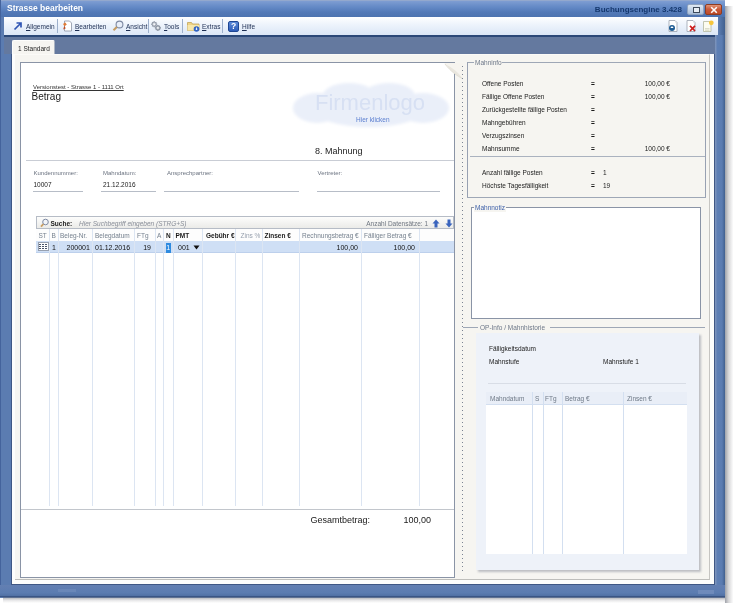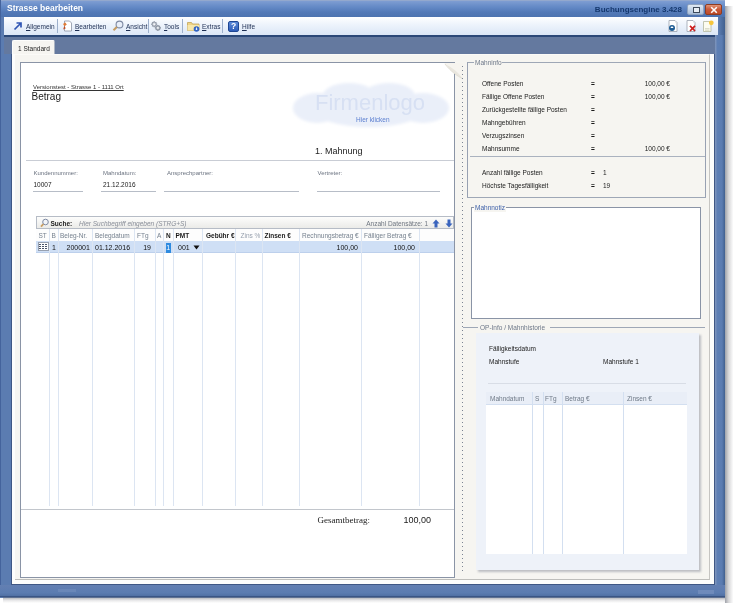--- a/index.html
+++ b/index.html
@@ -43,21 +43,21 @@
 #suchel{left:50.5px;top:219px;font-size:6.5px;font-weight:bold;color:#222;line-height:9px;}
 #suchit{left:79px;top:219px;font-size:6.5px;font-style:italic;color:#8a8f99;line-height:9px;}
 #anzahl{left:340px;top:219px;width:88px;text-align:right;font-size:6.5px;color:#6f7680;line-height:9px;}
 #hdrrow{left:36px;top:229px;width:418px;height:12px;background:#fdfdfd;}
 .hcell{top:230.5px;font-size:6.5px;color:#75808e;line-height:9px;white-space:nowrap;}
 .hcellb{top:230.5px;font-size:6.5px;font-weight:bold;color:#1a1a1a;line-height:9px;white-space:nowrap;}
 #selrow{left:36px;top:241px;width:418px;height:12px;background:#cfdff5;border-bottom:1px solid #bdd0ec;box-sizing:border-box;}
 .dcell{top:242.5px;font-size:7px;color:#111;line-height:9px;white-space:nowrap;}
 .gline{top:229px;width:1px;height:276.5px;background:#dce5f2;}
 #gridbot{left:21px;top:509px;width:433px;height:1px;background:#c2c6cc;}
-#gesamt{left:280px;top:514px;width:90px;text-align:right;font-size:9px;color:#1a1a1a;line-height:12px;font-family:Liberation Serif, serif;}
+#gesamt{left:280px;top:514px;width:90px;text-align:right;font-size:9px;color:#1a1a1a;line-height:12px;}
 #gesamtv{left:340px;top:514px;width:91px;text-align:right;font-size:9px;color:#1a1a1a;line-height:12px;}
 
 #split{left:462px;top:66px;width:1px;height:506px;background-image:repeating-linear-gradient(to bottom,#7b8493 0 1px,transparent 1px 4px);}
 
 .fsline{height:1px;background:#9ea7b6;}
 .fslabel{font-size:6.5px;color:#6e7889;line-height:9px;background:#f6f5f1;}
 .ilabel{font-size:6.5px;color:#1a1a1a;line-height:9px;white-space:nowrap;}
 .ieq{font-size:6.5px;font-weight:bold;color:#1a1a1a;line-height:9px;}
 .ival{font-size:6.5px;color:#1a1a1a;line-height:9px;text-align:right;width:70px;}
 #mahnnotizbox{left:471px;top:207px;width:230px;height:112px;background:#fff;border:1px solid #8a94a6;box-sizing:border-box;}
@@ -173,21 +173,21 @@
 <ellipse cx="80" cy="31" rx="55" ry="17" fill="#eaeff9"></ellipse>
     </g>
 <defs>
       <filter id="bl" x="-20%" y="-20%" width="140%" height="140%">
         <feGaussianBlur stdDeviation="1.6"></feGaussianBlur>
       </filter>
     </defs>
 <text x="81" y="31" text-anchor="middle" font-family="Liberation Sans,sans-serif" font-size="22" fill="#d7e0f3">Firmenlogo</text>
 </svg>
 <div class="abs" id="hierk">Hier klicken</div>
-<div class="abs" id="m1">1. Mahnung</div>
+<div class="abs" id="m1">8. Mahnung</div>
 <div class="abs hr1" style="left:26px;top:160px;width:428px"></div>
 <div class="abs flabel" style="left:33.5px">Kundennummer:</div>
 <div class="abs flabel" style="left:103px">Mahndatum:</div>
 <div class="abs flabel" style="left:167px">Ansprechpartner:</div>
 <div class="abs flabel" style="left:317.5px">Vertreter:</div>
 <div class="abs fvalue" style="left:33.5px">10007</div>
 <div class="abs fvalue" style="left:103px">21.12.2016</div>
 <div class="abs funder" style="left:33px;width:50px"></div>
 <div class="abs funder" style="left:101px;width:55px"></div>
 <div class="abs funder" style="left:164px;width:135px"></div>

